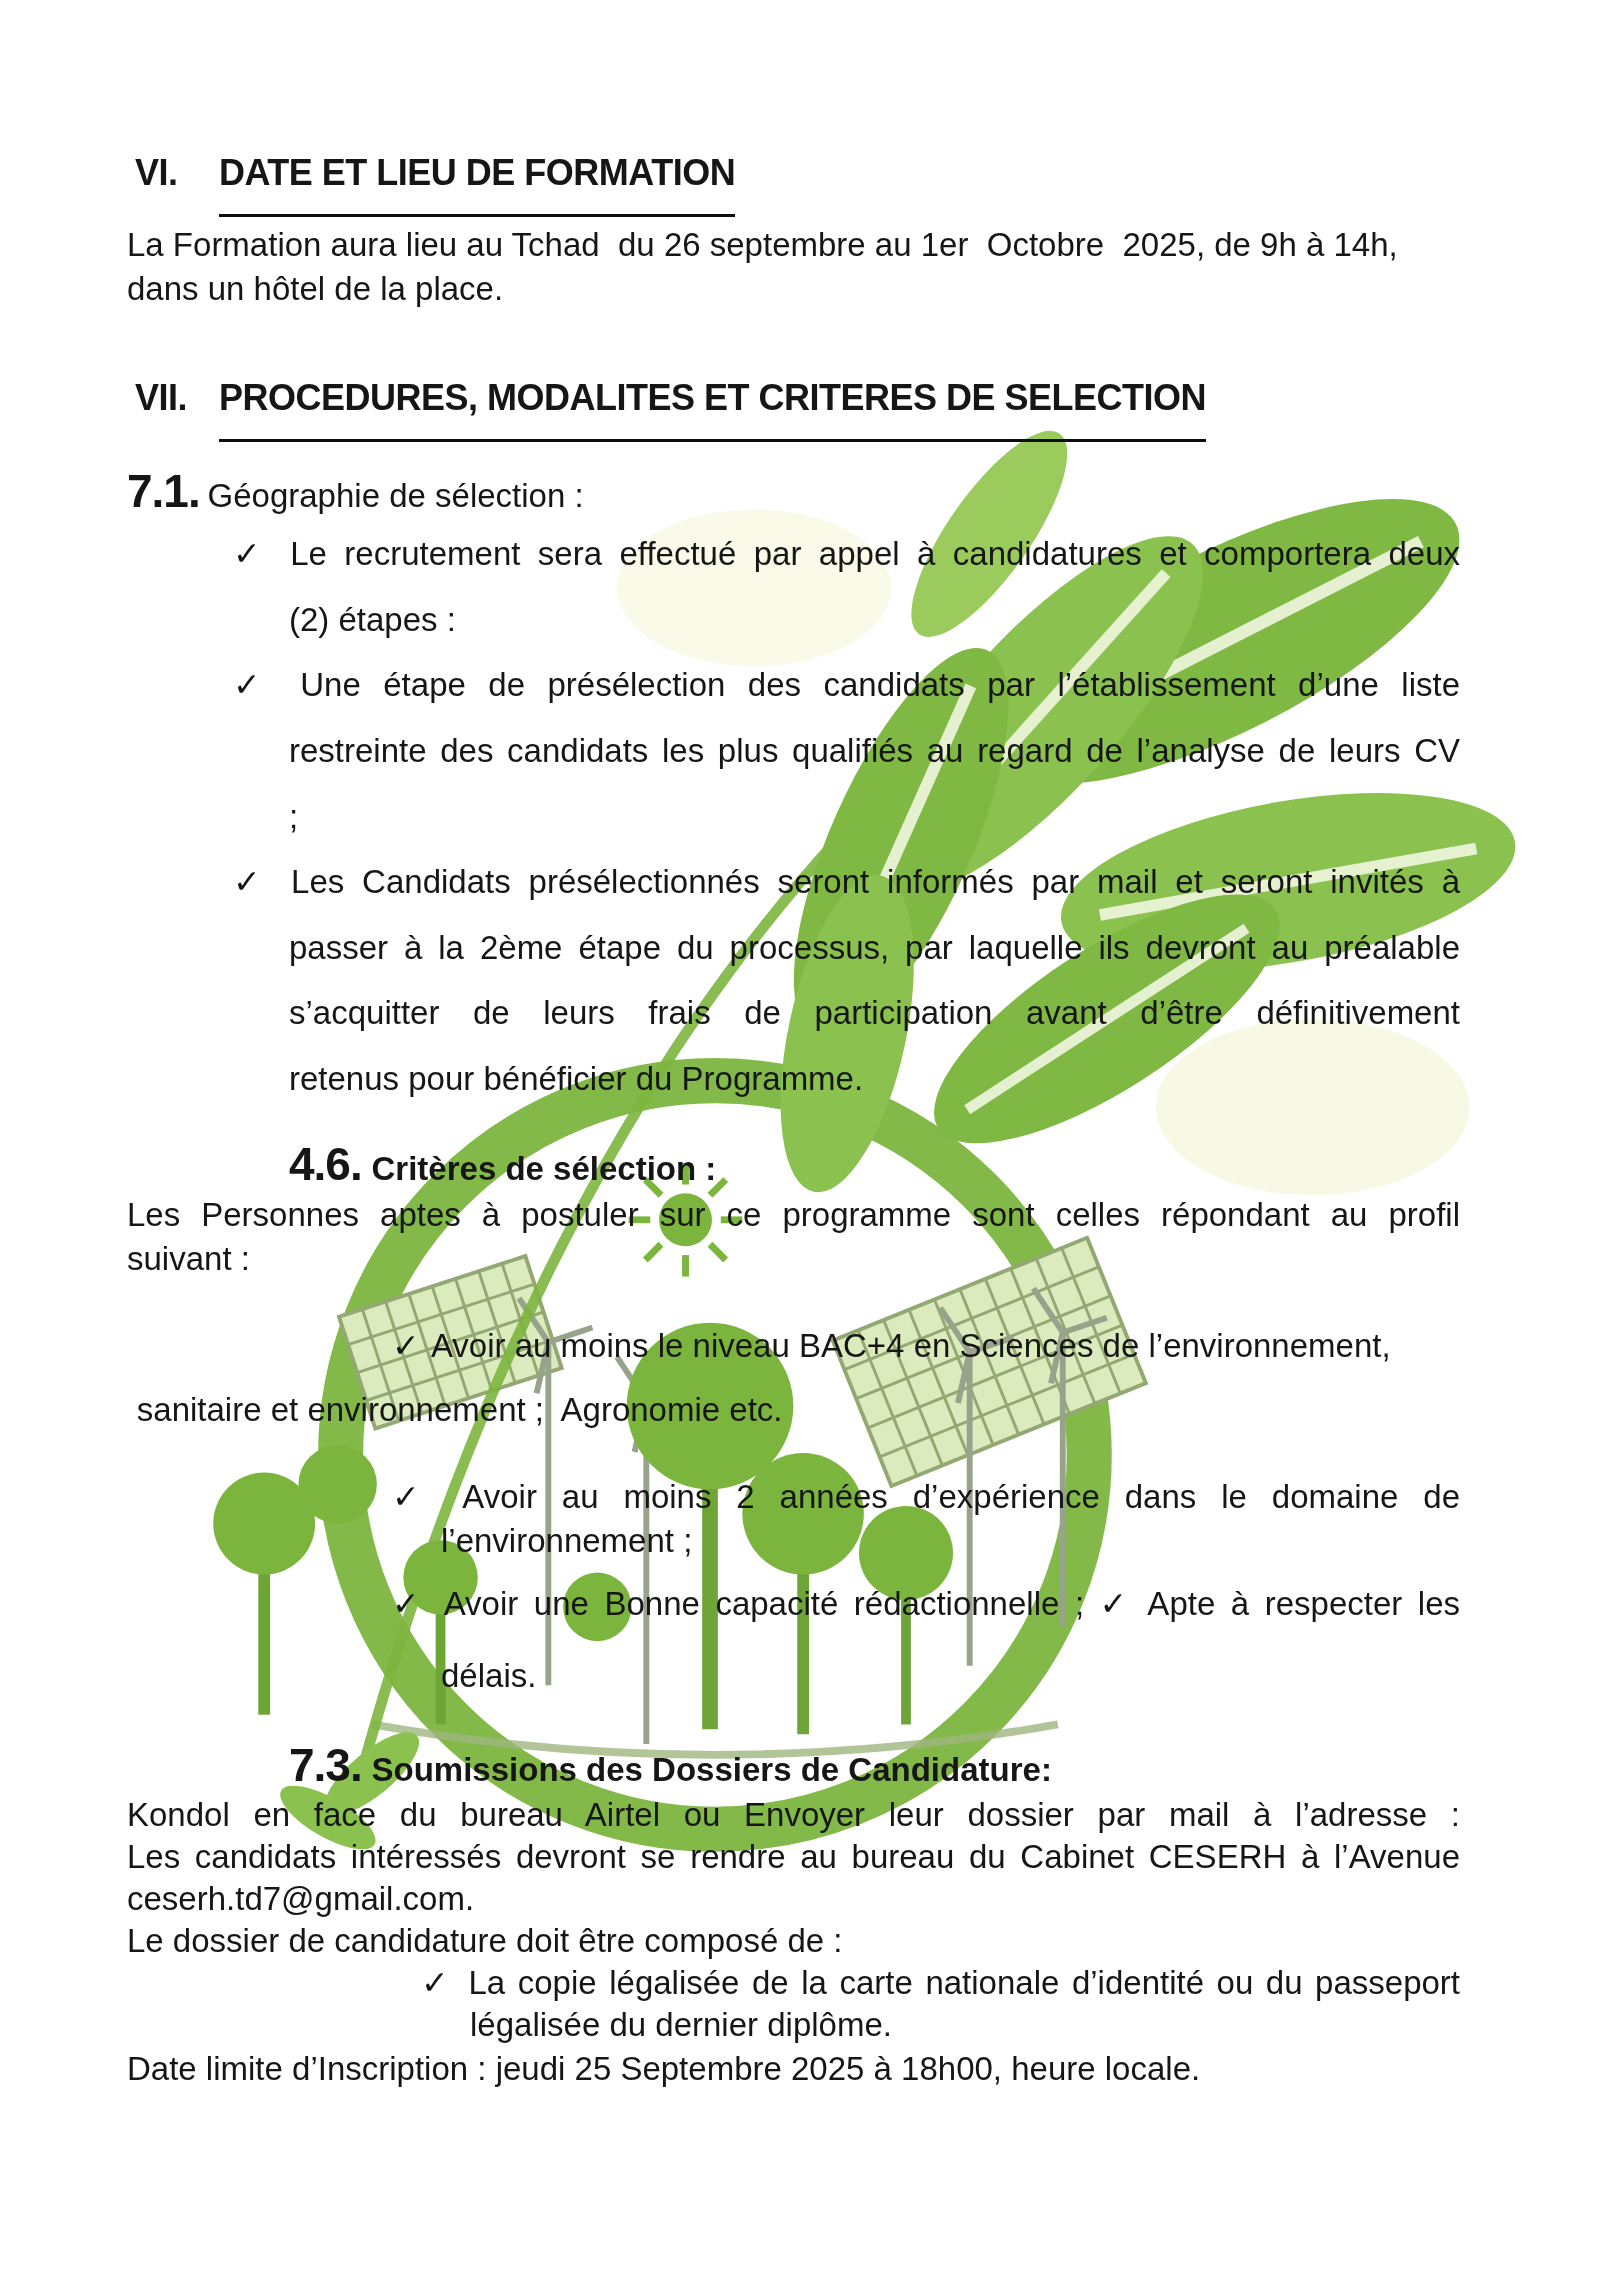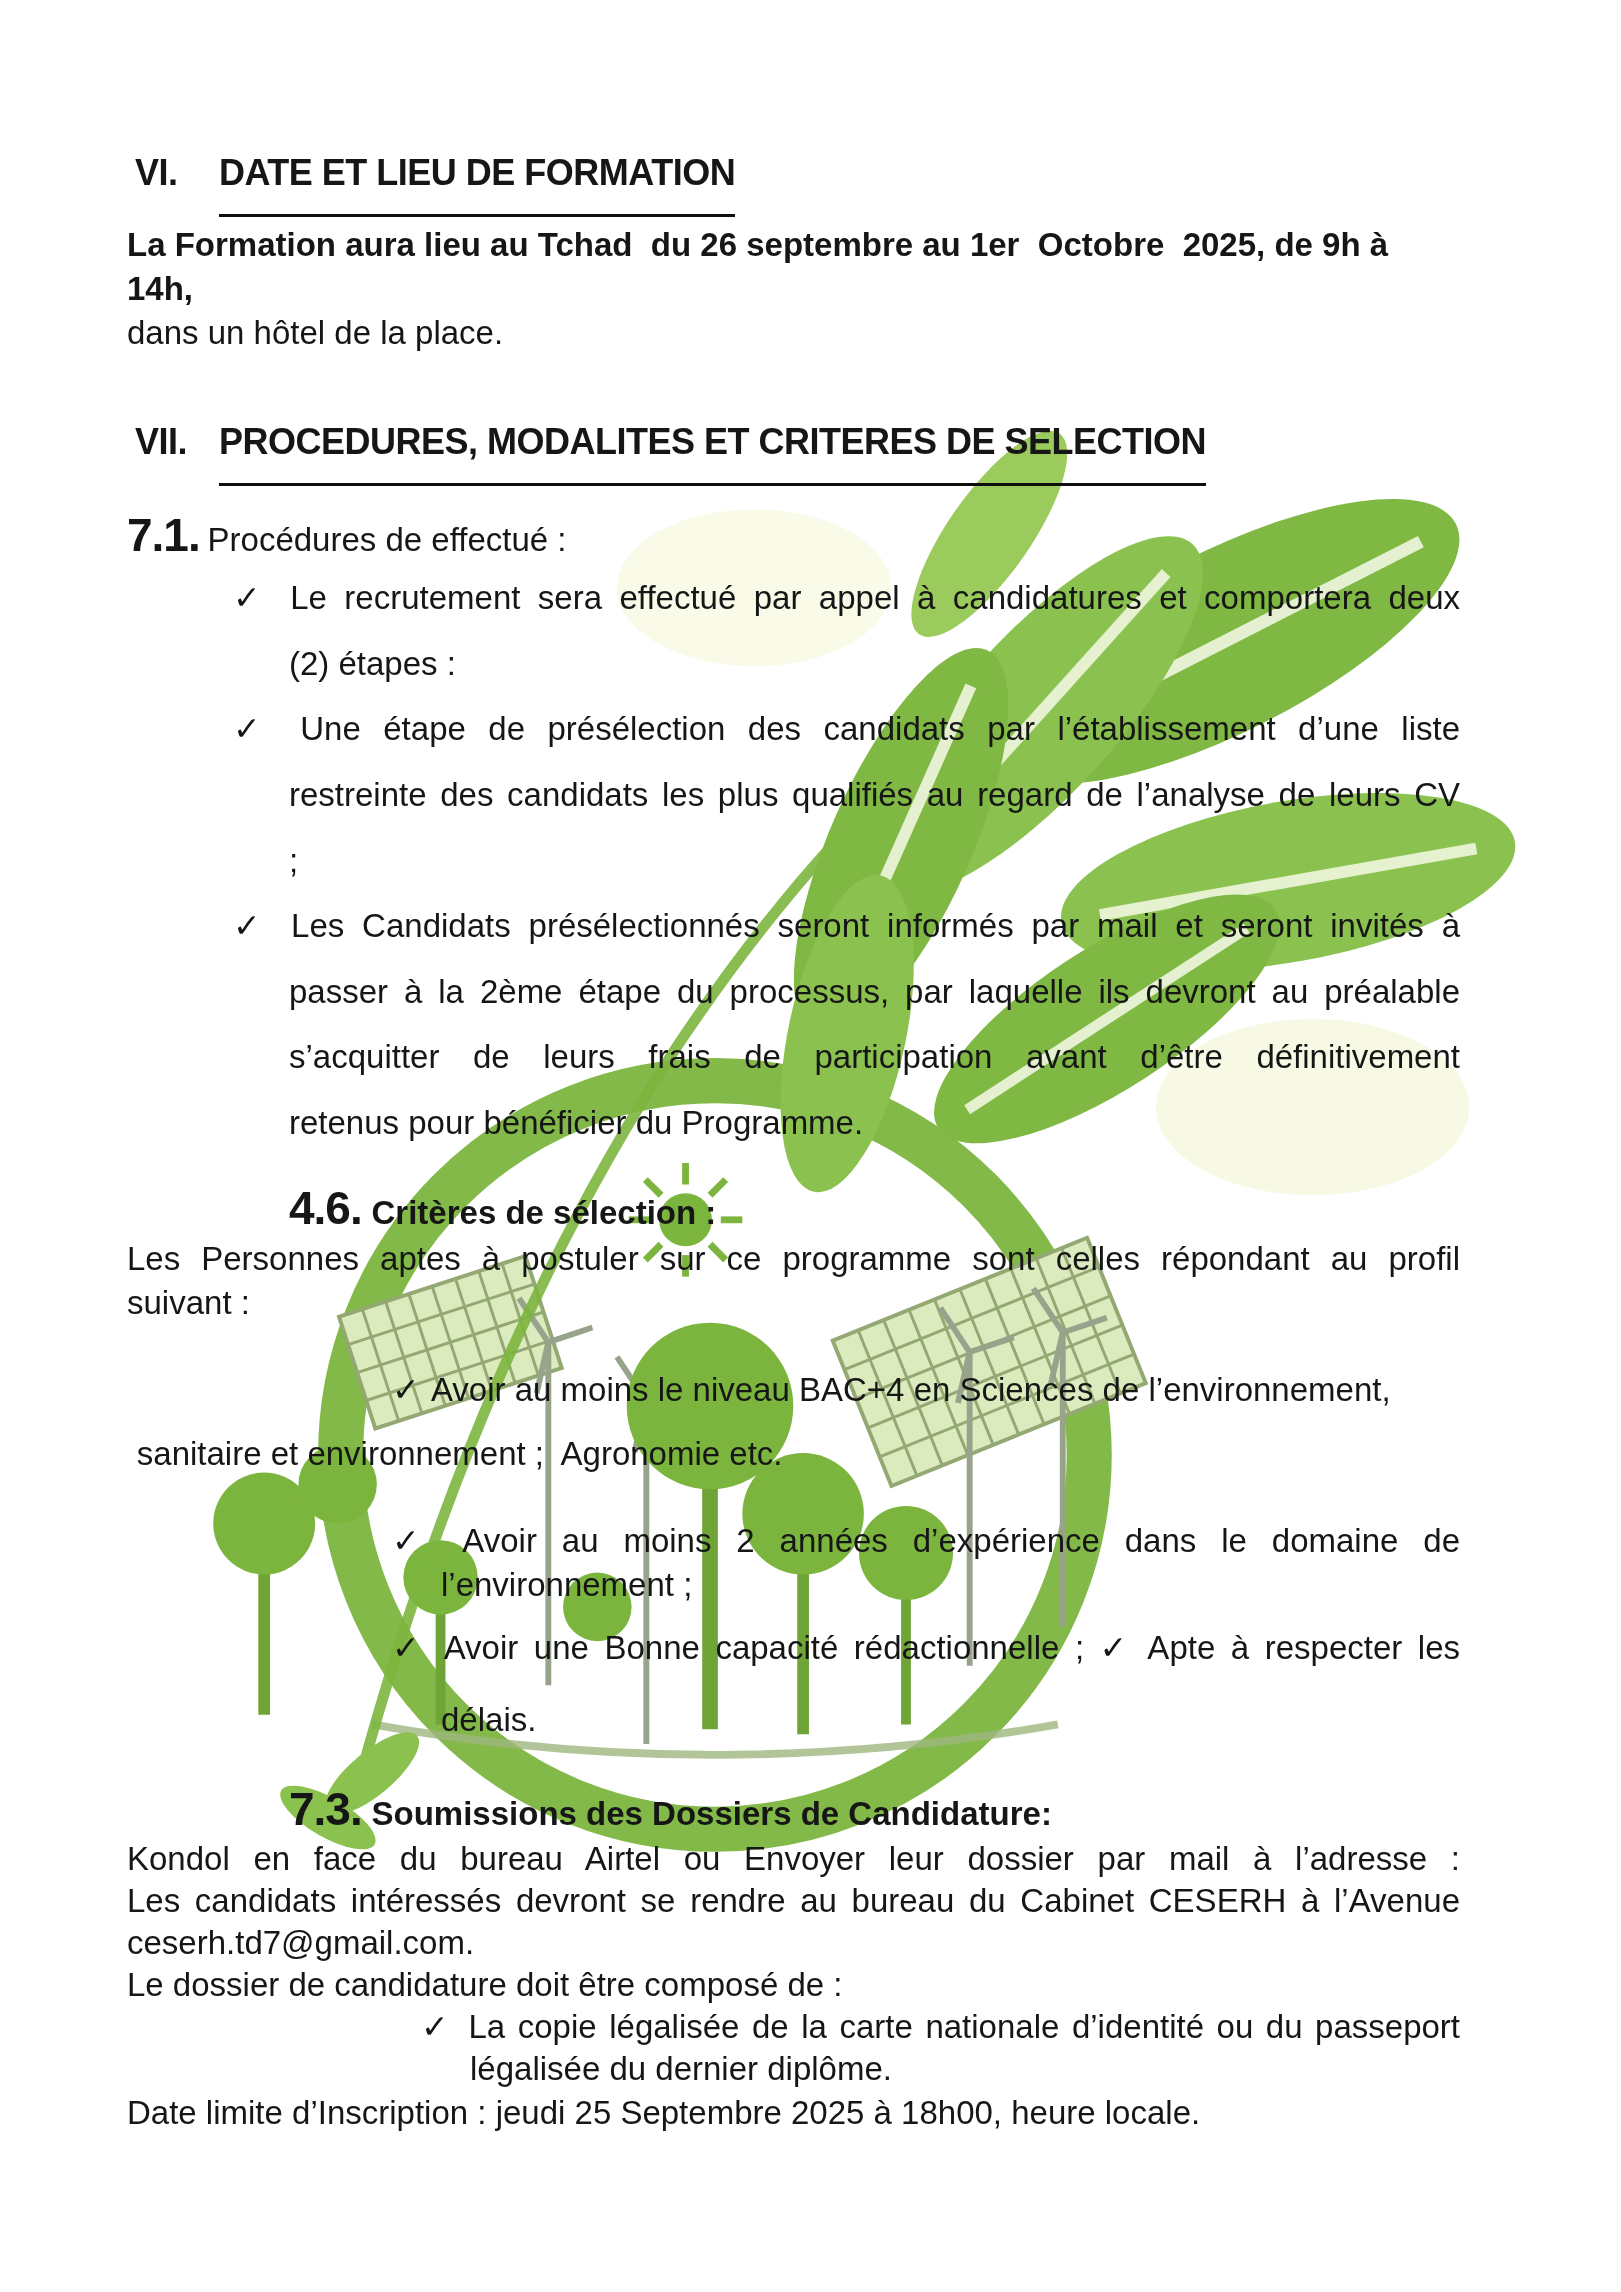--- a/index.html
+++ b/index.html
@@ -7,21 +7,21 @@
     position:relative;width:1621px;height:2293px;background:#ffffff;overflow:hidden;
     font-family:"Liberation Sans","DejaVu Sans",sans-serif;color:#161616;
   }
   .wm{position:absolute;left:127px;top:421px;z-index:0;}
   .doc{position:relative;z-index:1;padding:149px 161px 0 127px;}
   .hrow{display:flex;font-weight:bold;font-size:36px;line-height:47px;letter-spacing:-0.5px;margin-left:8px;}
   .hnum{width:84px;flex:none;}
   .htitle{border-bottom:3.9px solid #0e0e0e;padding-bottom:18px;}
   .body{margin:0;font-size:33px;line-height:44px;}
   .tight{line-height:42px;}
-  .vi-para{margin-top:5.9px;font-weight:bold;}
+  .vi-para{margin-top:5.9px;}
   .vii{margin-top:63px;}
   .subhead{display:flex;align-items:baseline;}
   .sh71{margin-top:21.6px;}
   .sh72{margin-top:35px;padding-left:162px;}
   .sh73{margin-top:39px;padding-left:162px;}
   .bignum{font-size:46px;font-weight:bold;line-height:57px;letter-spacing:-1px;flex:none;}
   .subt{padding-left:7.8px;}
   .subt-b{padding-left:9.8px;font-weight:bold;}
   .first-b{margin-top:11.8px;}
   .dline{margin-top:21.6px;}
@@ -142,21 +142,21 @@
     <p class="body vi-para pw">La Formation aura lieu au Tchad  du 26 septembre au 1er  Octobre  2025, de 9h à 14h,</p>
     <p class="body">dans un hôtel de la place.</p>
 
     <div class="hrow vii">
       <span class="hnum">VII.</span>
       <span class="htitle">PROCEDURES, MODALITES ET CRITERES DE SELECTION</span>
     </div>
 
     <div class="subhead sh71">
       <span class="bignum">7.1.</span>
-      <span class="body subt">Procédures de effectué :</span>
+      <span class="body subt">Géographie de sélection :</span>
     </div>
 
     <p class="body first-b ind-b1 st"><span class="chk">✓</span> <span>Le recrutement sera effectué par appel à candidatures et comportera deux</span></p>
     <p class="body dline ind-cont">(2) étapes :</p>
 
     <p class="body dline ind-b1 st"><span class="chk">✓</span> <span>Une étape de présélection des candidats par l’établissement d’une liste</span></p>
     <p class="body dline ind-cont st">restreinte des candidats les plus qualifiés au regard de l’analyse de leurs CV</p>
     <p class="body dline ind-cont">;</p>
 
     <p class="body dline ind-b1 st"><span class="chk">✓</span> <span>Les Candidats présélectionnés seront informés par mail et seront invités à</span></p>

